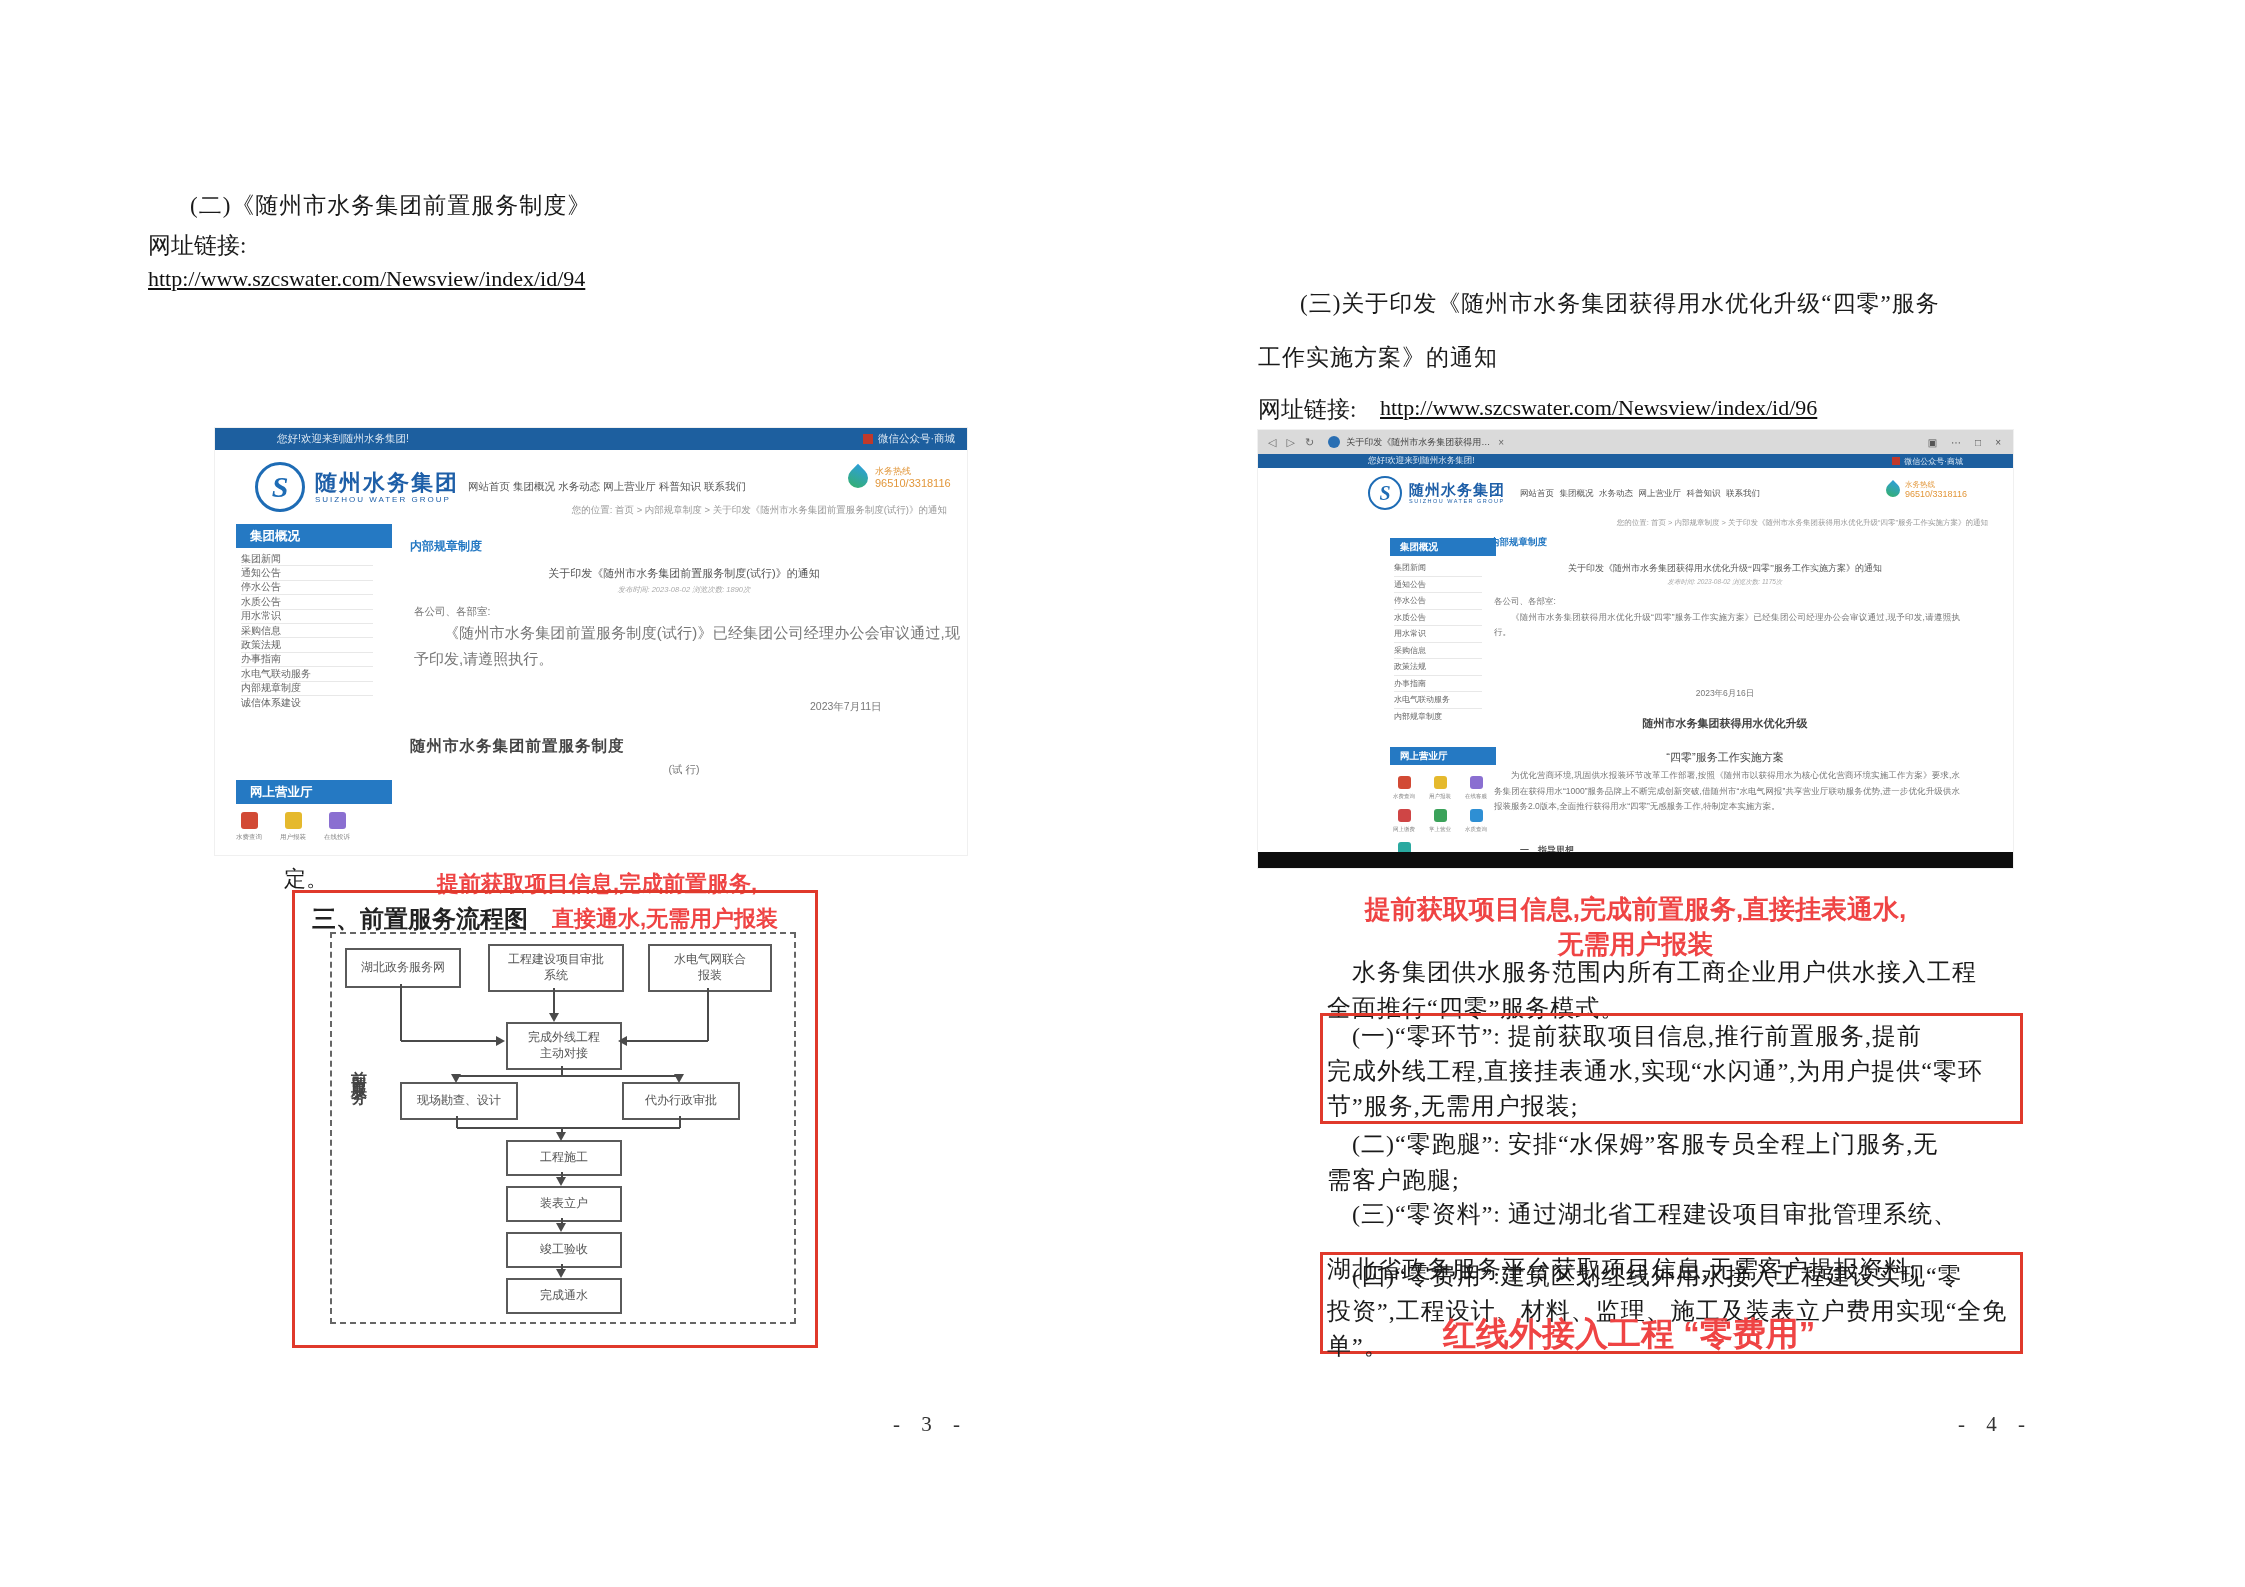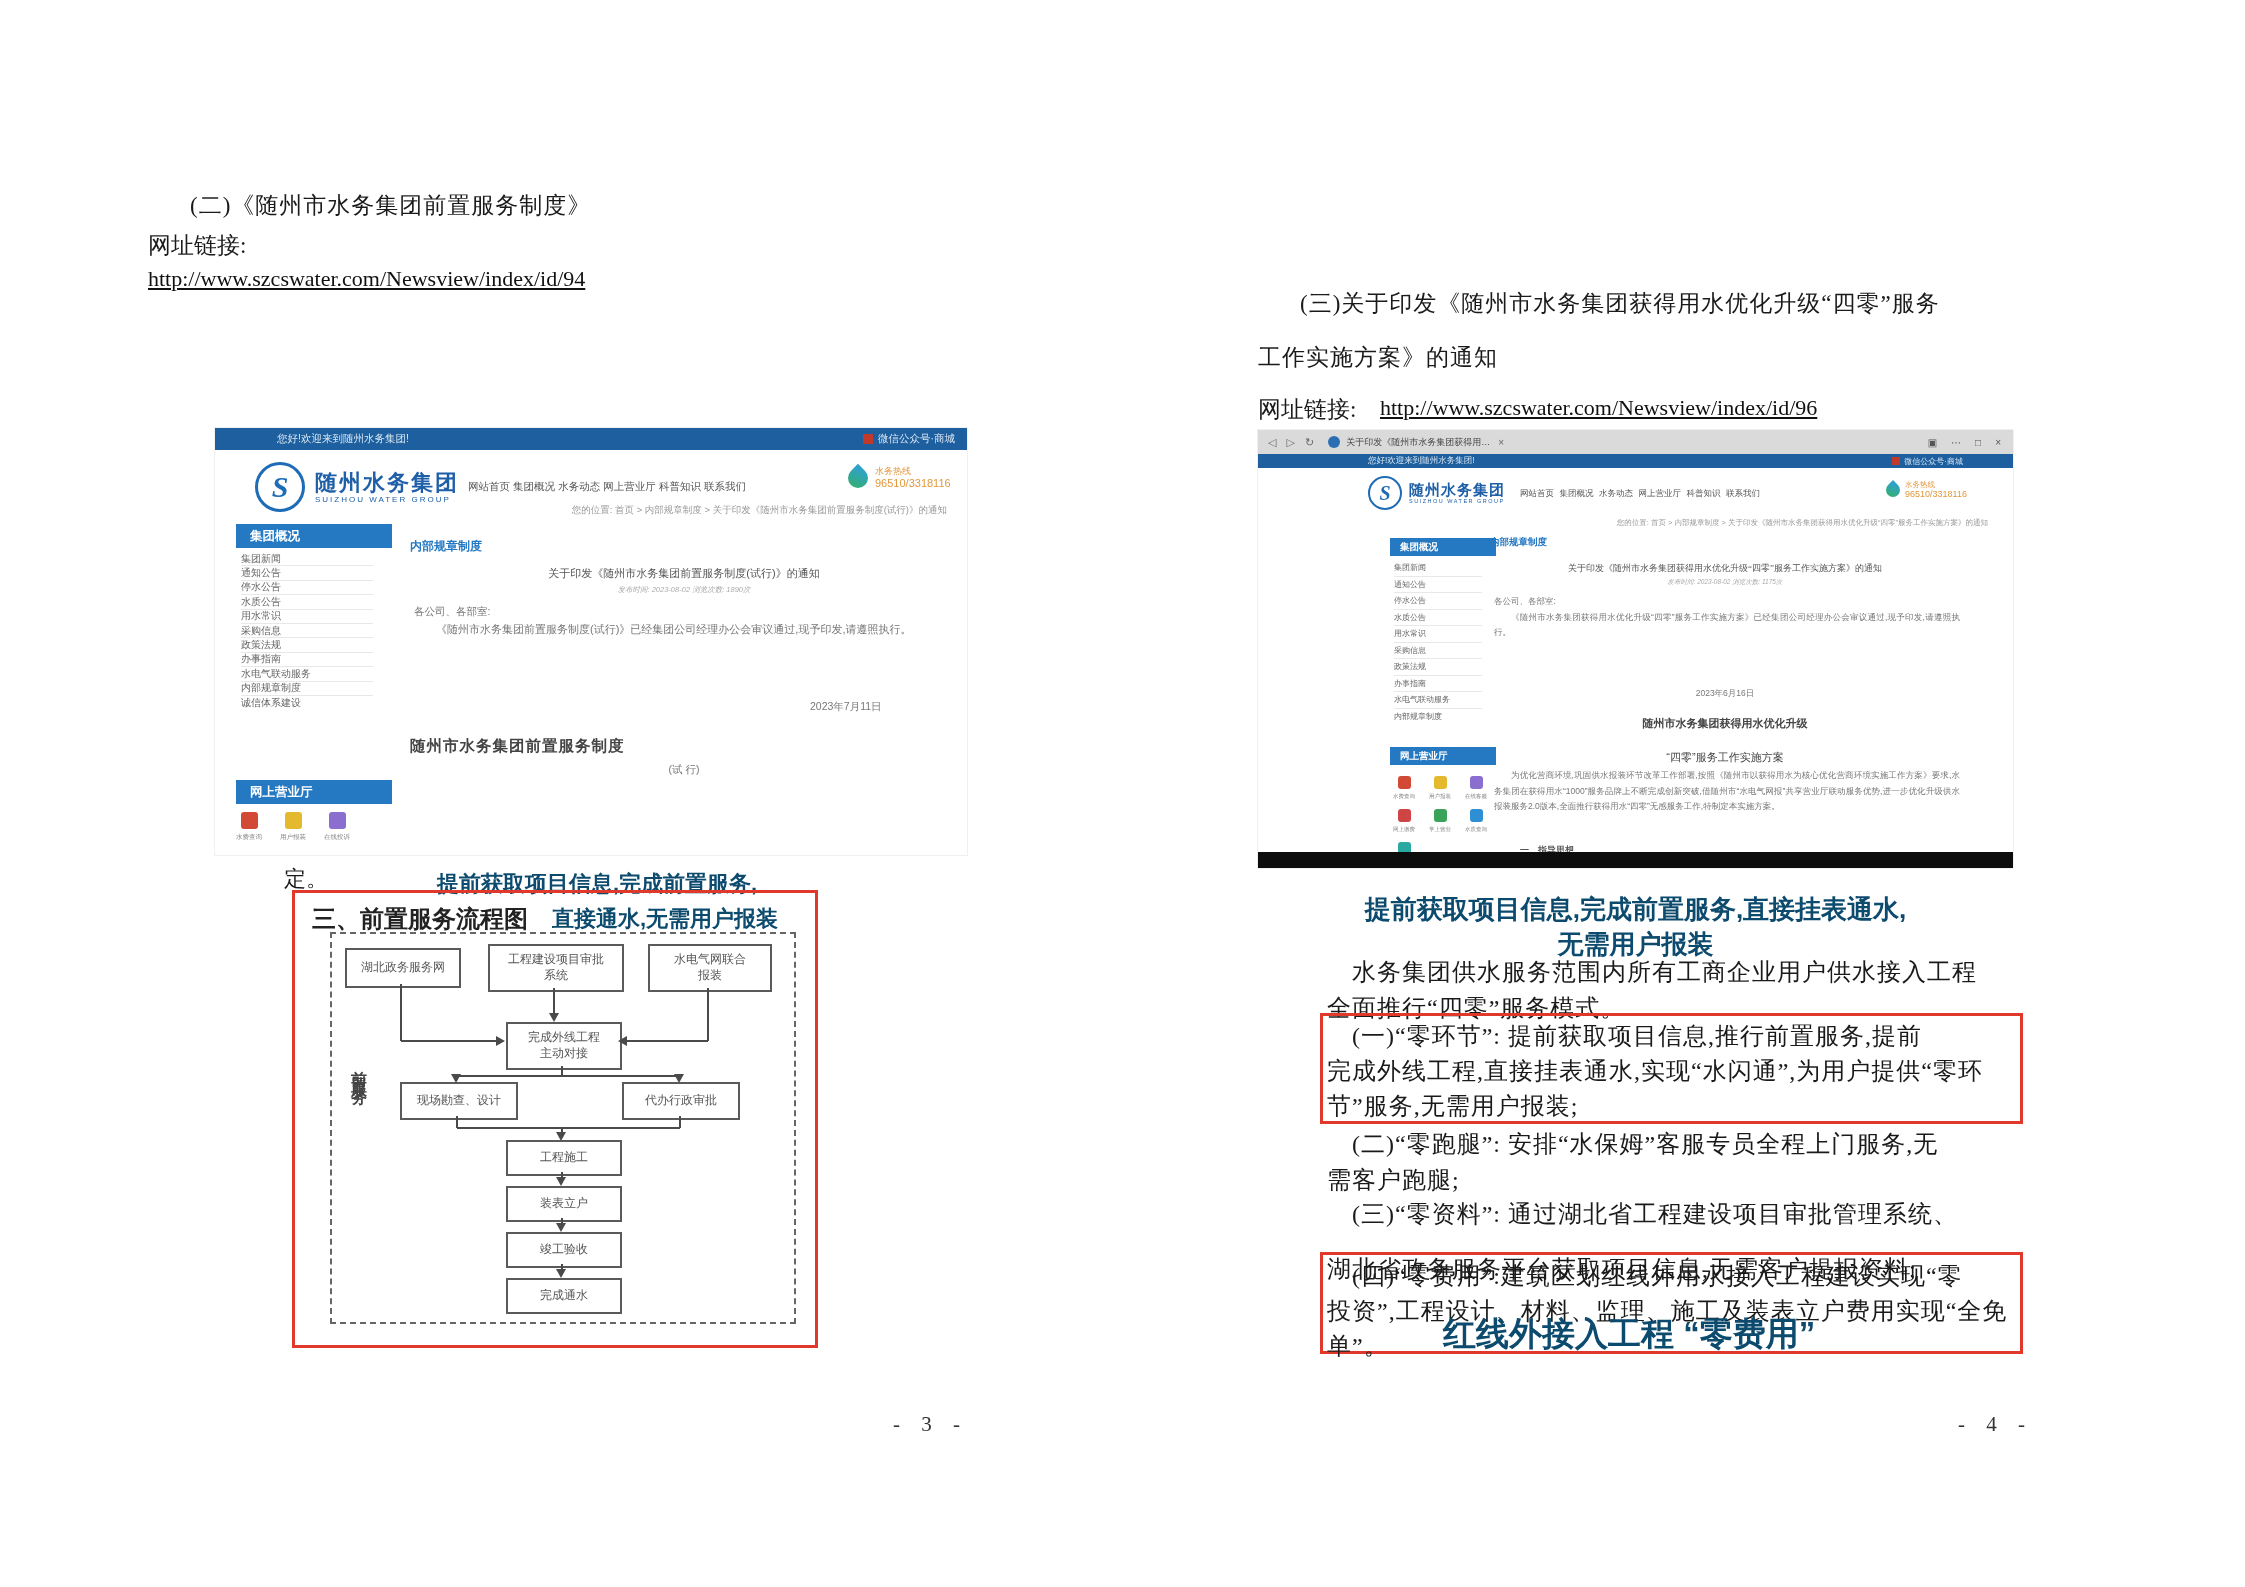--- a/index.html
+++ b/index.html
@@ -1,21 +1,21 @@
 <!DOCTYPE html>
 <html><head>
 <meta charset="utf-8">
 <style>
   html,body{margin:0;padding:0;background:#ffffff;}
   body{width:2245px;height:1587px;position:relative;overflow:hidden;
        font-family:"Liberation Serif","DejaVu Serif",serif;color:#1a1a1a;}
   .abs{position:absolute;}
   .sans{font-family:"Liberation Sans","DejaVu Sans",sans-serif;}
   .serif{font-family:"Liberation Serif","DejaVu Serif",serif;}
-  .red{color:#0c4a6e;}
+  .red{color:#ef4444;}
   .link{text-decoration:underline;color:#111;}
   
   .shot{position:absolute;background:#fff;box-shadow:0 0 0 1px #f0f0f0;}
   .topbar{position:absolute;left:0;right:0;background:#1d5f9f;color:#d9e6f2;
           display:flex;align-items:center;font-family:"Liberation Sans",sans-serif;}
   .badge-sq{display:inline-block;background:#c0392b;}
   .logo-circ{border:3px solid #1e6cb5;border-radius:50%;color:#1e6cb5;
              display:flex;align-items:center;justify-content:center;
              font-weight:bold;font-style:italic;font-family:"Liberation Serif",serif;}
   .nav-row{position:absolute;display:flex;justify-content:space-between;
@@ -116,21 +116,21 @@
     <span style="text-align:center;">
       <span class="qicon" style="width:17px;height:17px;background:#8a6fd1;"></span>
       <span class="sans" style="display:block;font-size:6.5px;color:#888;">在线投诉</span>
     </span>
   </div>
 
   <div class="tabhd" style="left:195px;top:110px;font-size:12px;">内部规章制度</div>
   <div class="abs art" style="left:195px;top:138px;width:548px;text-align:center;font-size:11px;color:#555;">关于印发《随州市水务集团前置服务制度(试行)》的通知</div>
   <div class="abs art" style="left:195px;top:157px;width:548px;text-align:center;font-size:7.5px;color:#aaa;font-style:italic;">发布时间: 2023-08-02    浏览次数: 1890次</div>
   <div class="abs art" style="left:199px;top:177px;font-size:10.5px;color:#777;">各公司、各部室:</div>
-  <div class="abs art" style="left:199px;top:192px;width:546px;font-size:11px;line-height:1.75;
+  <div class="abs art" style="left:199px;top:192px;width:546px;font-size:15px;line-height:1.75;
        text-align:justify;text-indent:2em;color:#777;">《随州市水务集团前置服务制度(试行)》已经集团公司经理办公会审议通过,现予印发,请遵照执行。</div>
   <div class="abs art" style="left:595px;top:272px;font-size:10.5px;color:#777;">2023年7月11日</div>
   <div class="abs art" style="left:195px;top:308px;width:548px;text-align:left;font-size:15.5px;
        font-weight:bold;color:#444;letter-spacing:1px;">随州市水务集团前置服务制度</div>
   <div class="abs art" style="left:195px;top:335px;width:548px;text-align:center;font-size:10.5px;color:#777;">(试  行)</div>
 </div>
 
 <div class="abs serif" style="left:284px;top:864px;font-size:22px;">定。</div>
 <div class="abs sans red" style="left:437px;top:869px;font-size:22px;font-weight:bold;">提前获取项目信息,完成前置服务,</div>
 <div class="abs sans red" style="left:552px;top:904px;font-size:22px;font-weight:bold;">直接通水,无需用户报装</div>

